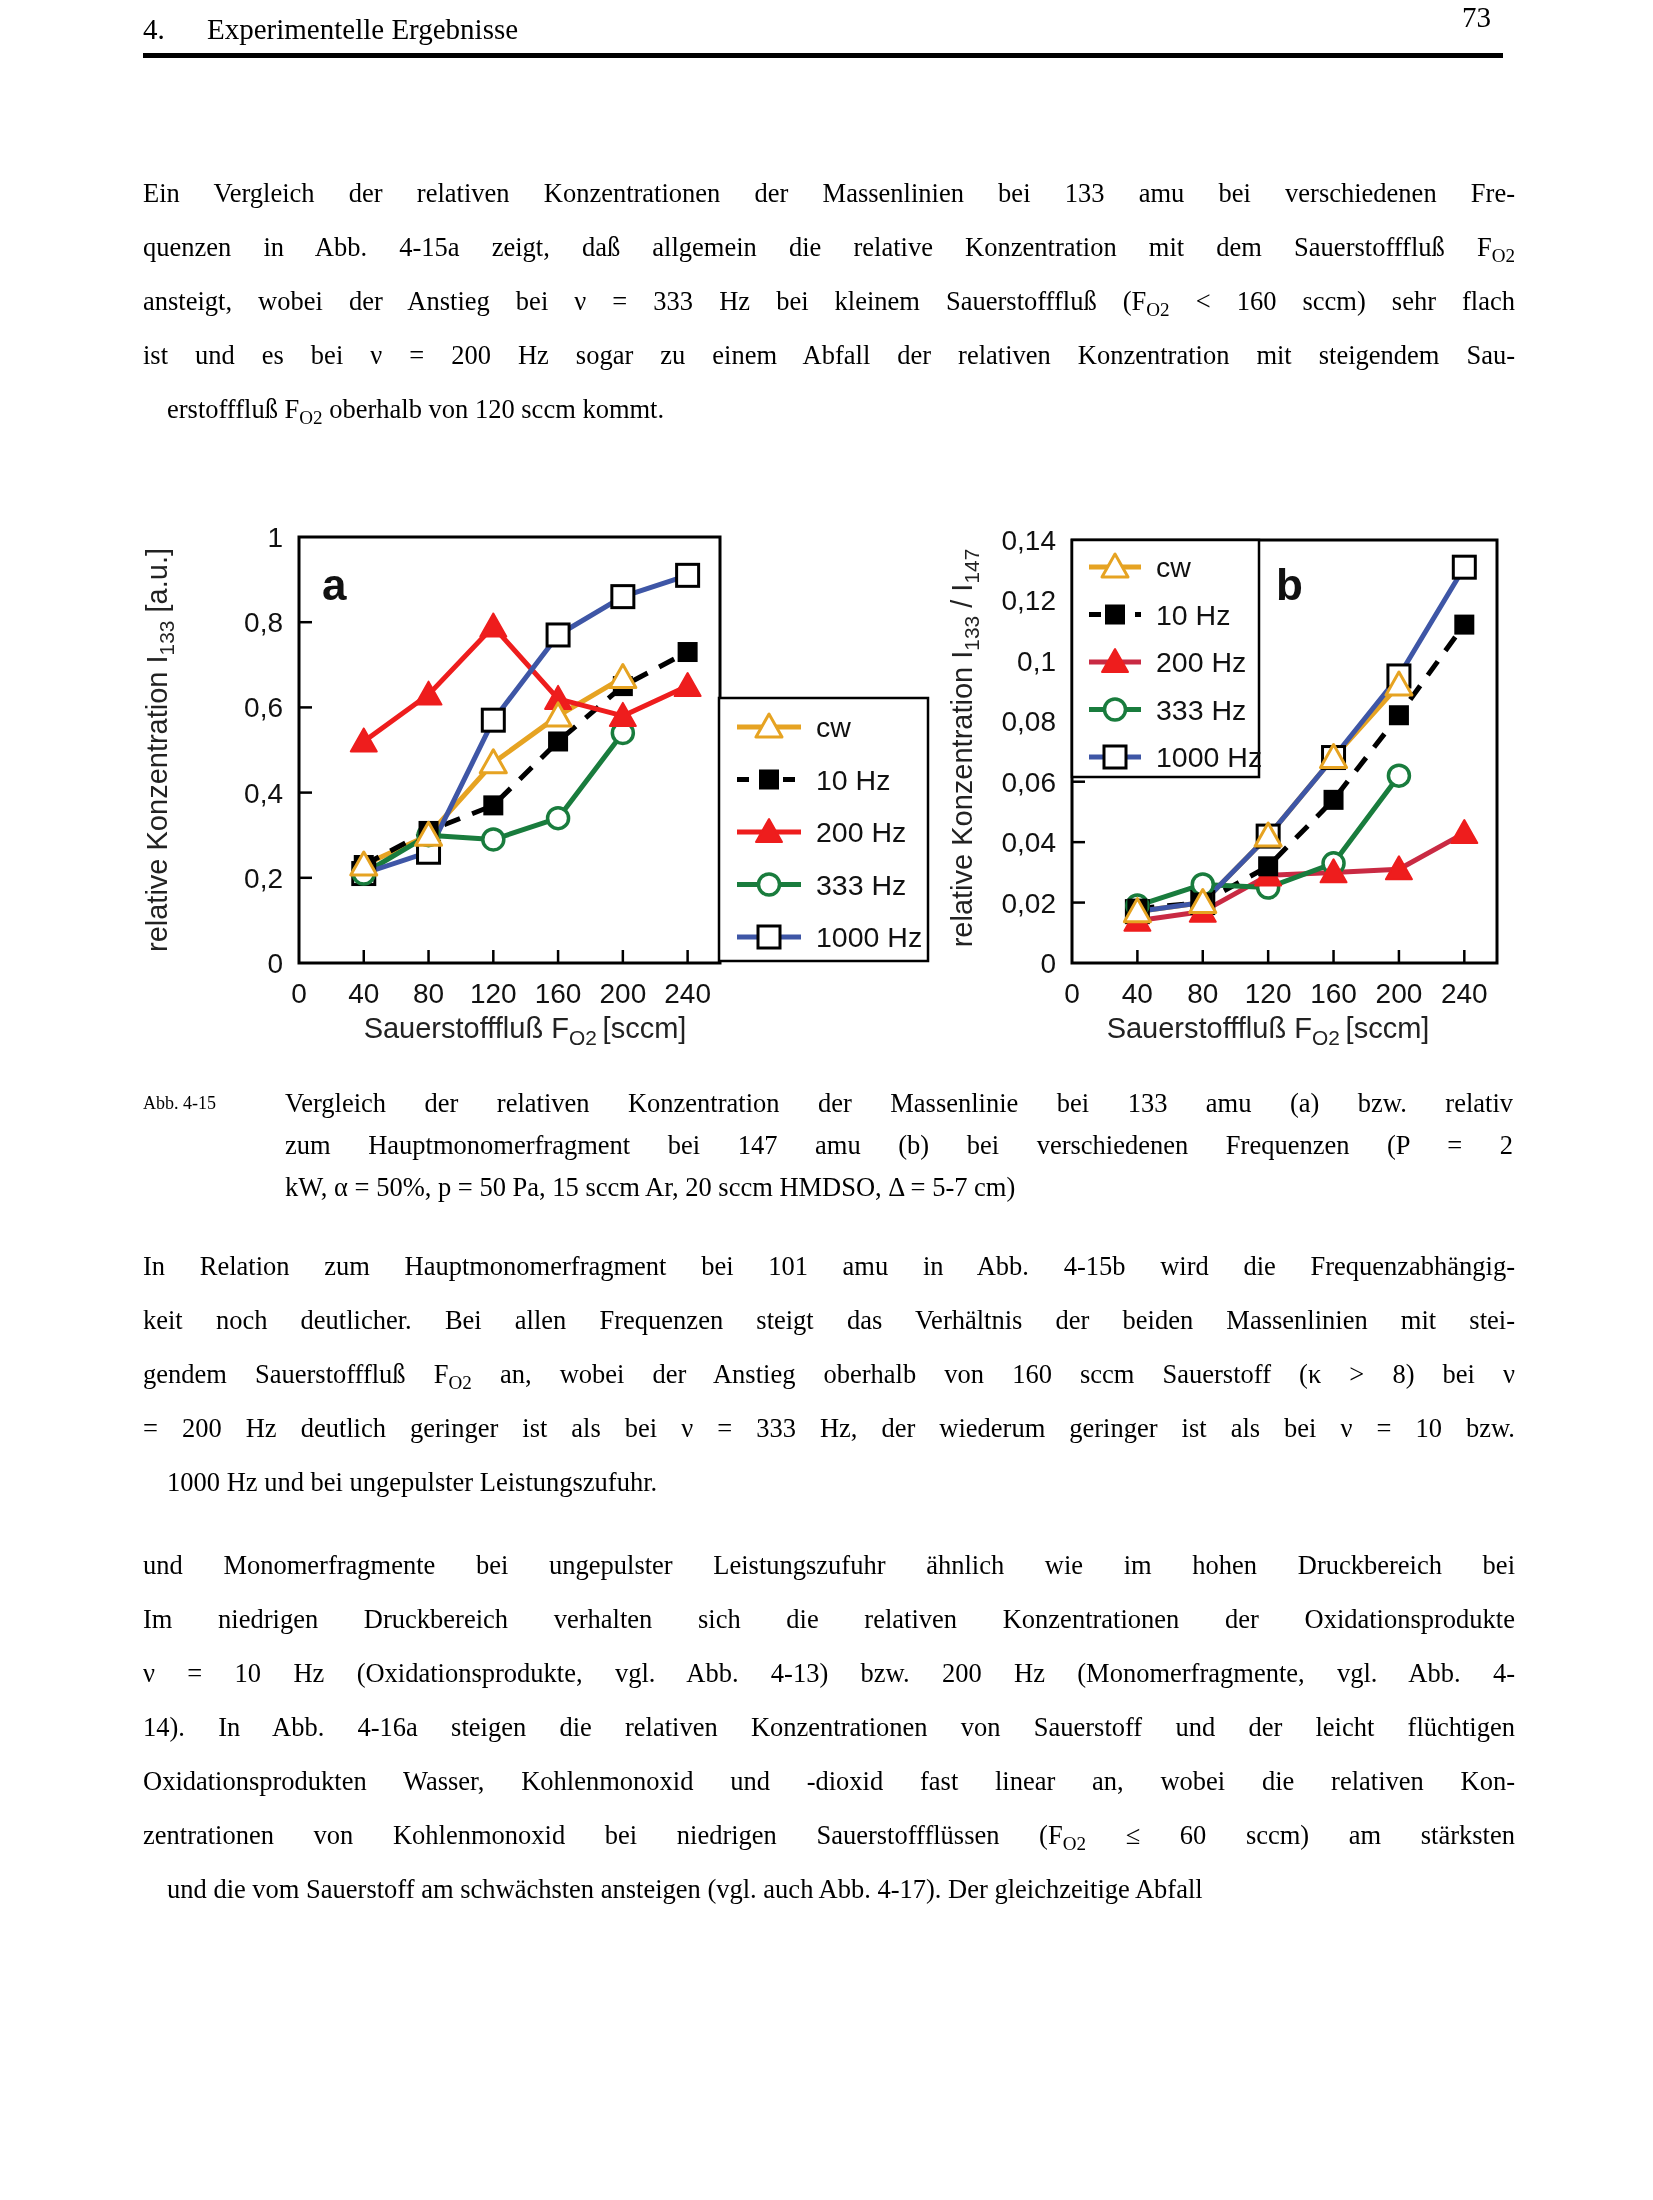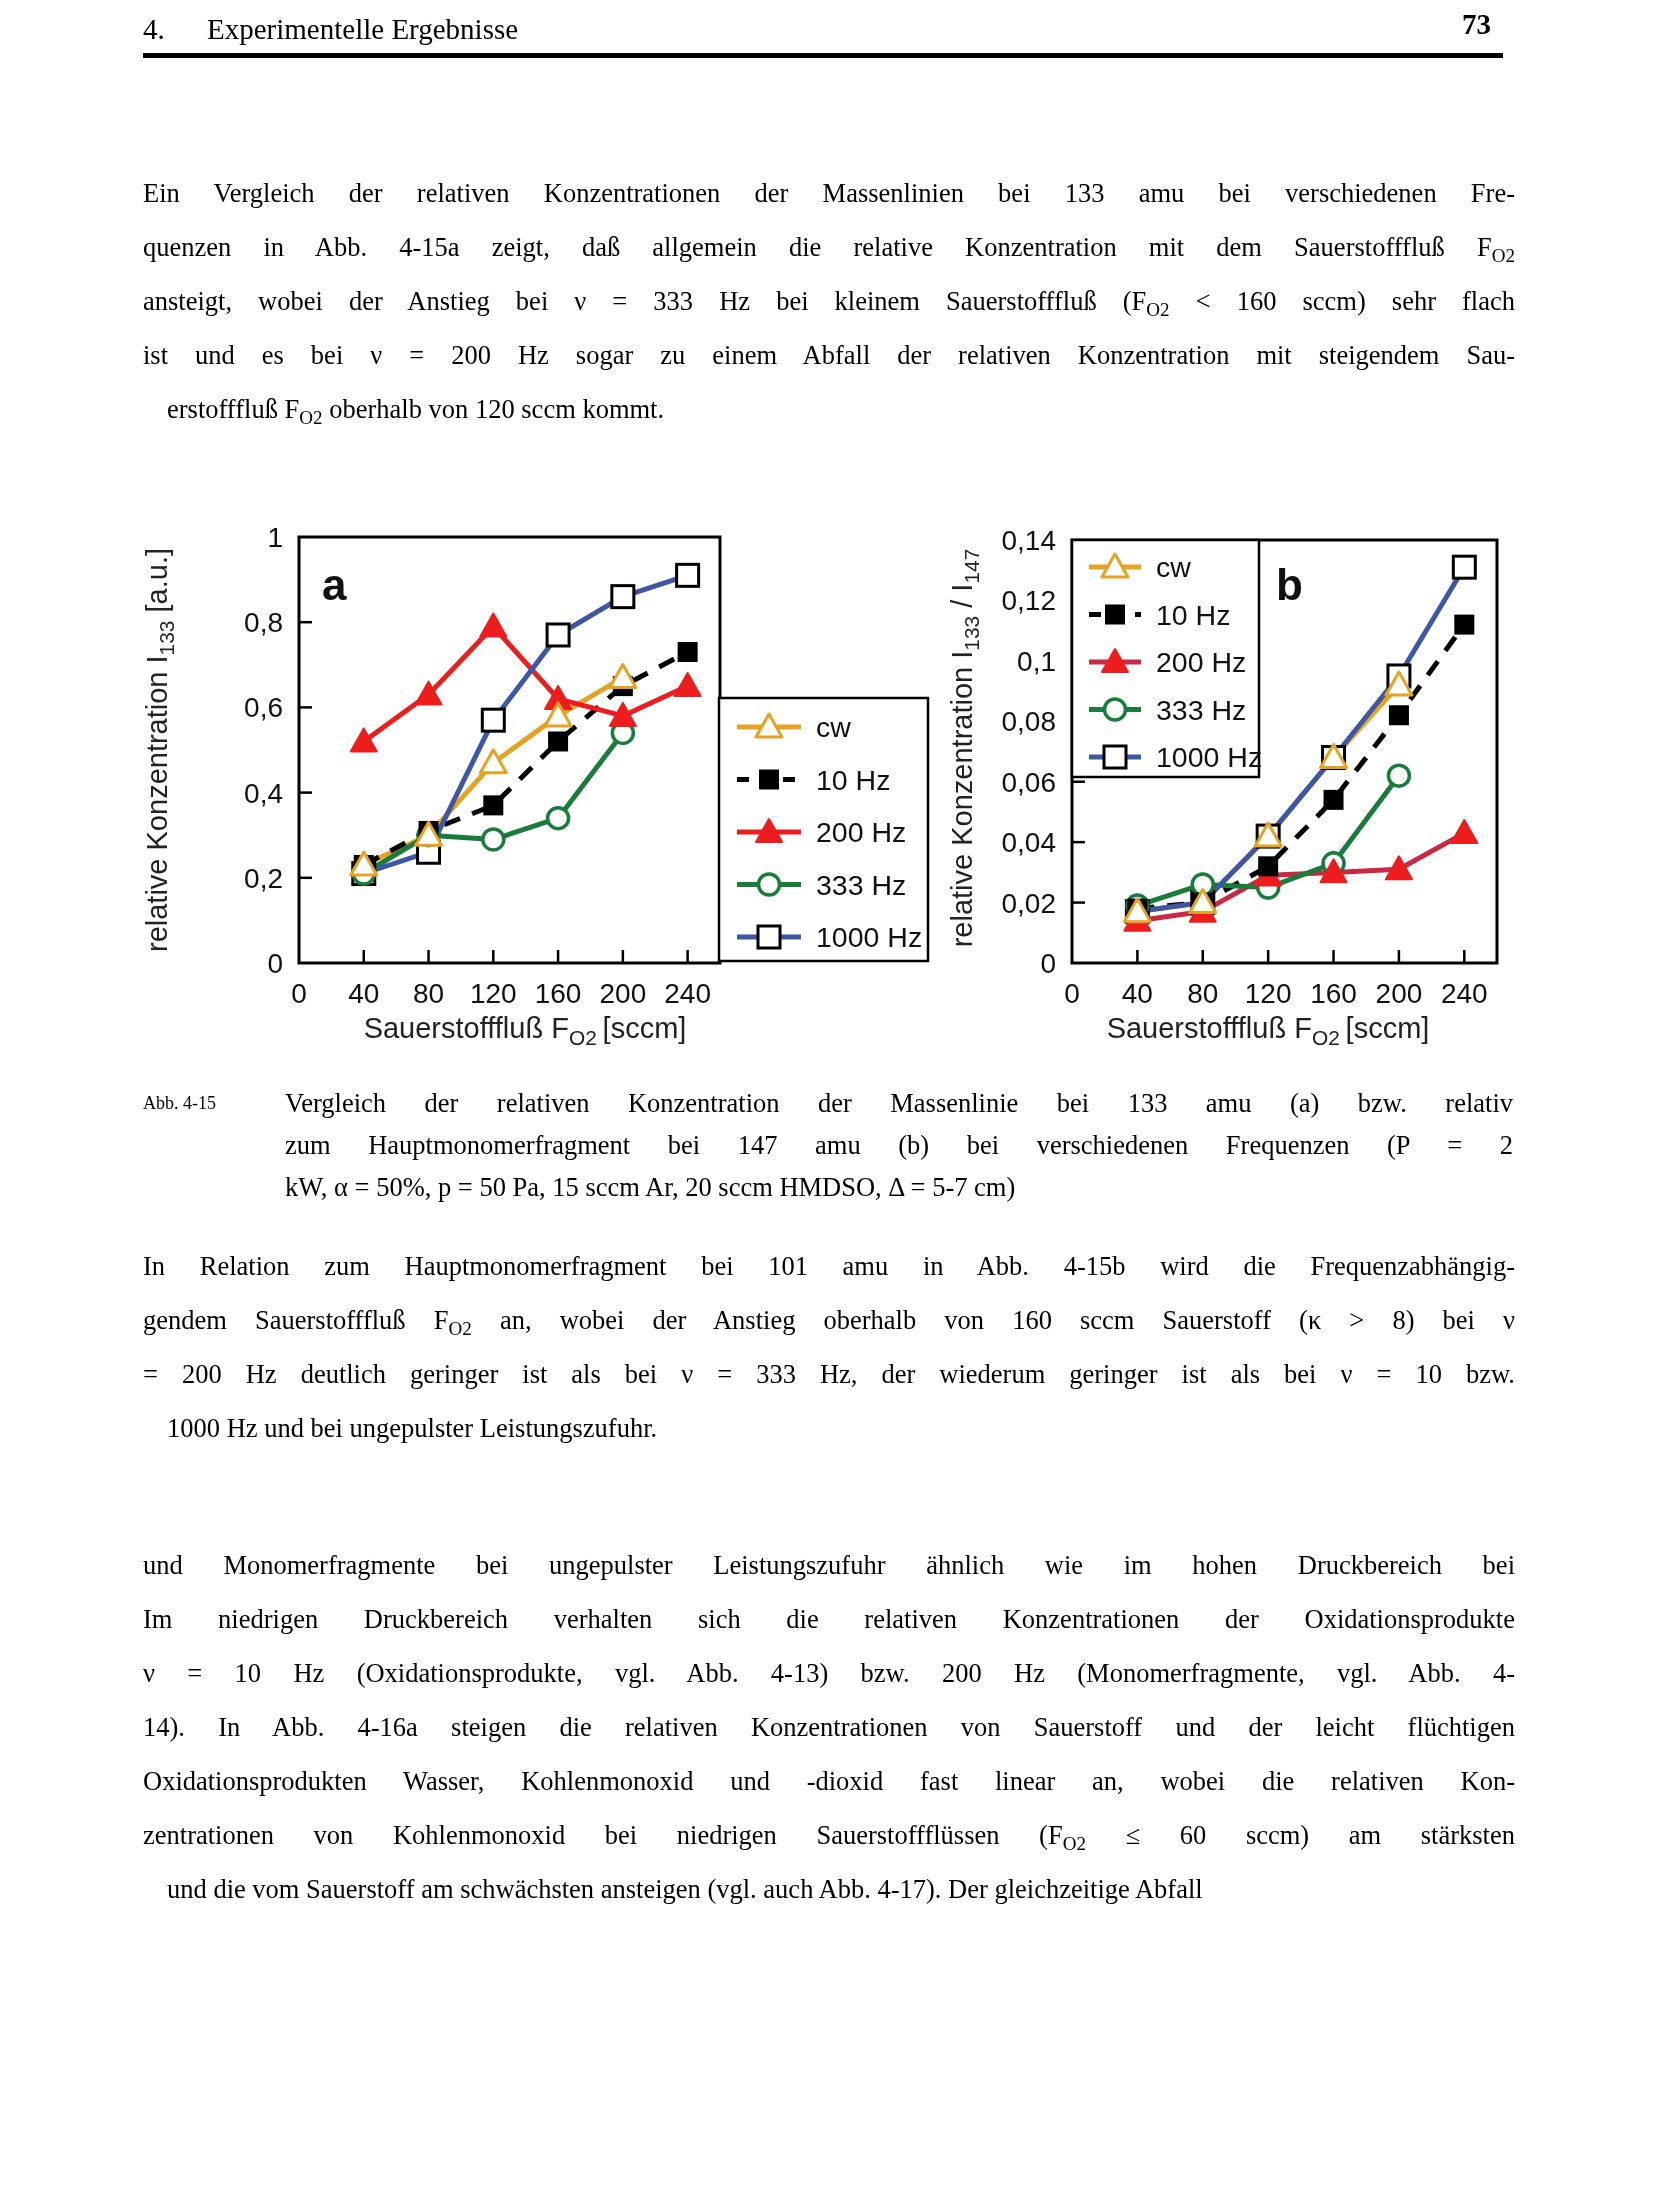--- a/index.html
+++ b/index.html
@@ -1,20 +1,20 @@
 <!DOCTYPE html>
 <html><head>
 <meta charset="utf-8">
 <style>
   html,body{margin:0;padding:0;background:#ffffff;}
   .page{position:relative;width:1653px;height:2200px;background:#fff;
         font-family:"Liberation Serif",serif;color:#000;overflow:hidden;}
   .hdr-sec{position:absolute;left:143px;top:13px;font-size:29px;}
   .hdr-title{position:absolute;left:207px;top:13px;font-size:29px;}
-  .hdr-page{position:absolute;left:1462px;top:8px;font-size:29px;font-weight:bold;}
+  .hdr-page{position:absolute;left:1462px;top:1px;font-size:29px;}
   .hdr-rule{position:absolute;left:143px;top:53px;width:1360px;height:5px;background:#000;}
   .para{position:absolute;left:143px;width:1372px;font-size:26.5px;line-height:54px;}
   .para .ln{text-align:justify;text-align-last:justify;}
   .para .ln.last{text-align-last:left;margin-left:24px;}
   #p1{top:166px;} #p2{top:1239px;} #p3{top:1538px;}
   .cap-label{position:absolute;left:143px;top:1082px;font-size:18px;line-height:42px;}
   .cap-lines{position:absolute;left:285px;top:1082px;width:1228px;font-size:26.5px;line-height:42px;}
   .cap-lines .ln{text-align:justify;text-align-last:justify;}
   .cap-lines .ln.last{text-align-last:left;}
   sub{font-size:0.72em;line-height:0;}
@@ -226,20 +226,21 @@
 
   <span class="cap-label">Abb. 4-15</span>
   <div class="cap-lines">
       <div class="ln">Vergleich der relativen Konzentration der Massenlinie bei 133 amu (a) bzw. relativ</div>
       <div class="ln">zum Hauptmonomerfragment bei 147 amu (b) bei verschiedenen Frequenzen (P = 2</div>
       <div class="ln last">kW, α = 50%, p = 50 Pa, 15 sccm Ar, 20 sccm HMDSO, Δ = 5-7 cm)</div>
     </div>
 
   <div class="para" id="p2">
       <div class="ln">In Relation zum Hauptmonomerfragment bei 101 amu in Abb. 4-15b wird die Frequenzabhängig-</div>
+      <div class="ln">keit noch deutlicher. Bei allen Frequenzen steigt das Verhältnis der beiden Massenlinien mit stei-</div>
       <div class="ln">gendem Sauerstofffluß F<sub>O2</sub> an, wobei der Anstieg oberhalb von 160 sccm Sauerstoff (κ &gt; 8) bei ν</div>
       <div class="ln">= 200 Hz deutlich geringer ist als bei ν = 333 Hz, der wiederum geringer ist als bei ν = 10 bzw.</div>
       <div class="ln last">1000 Hz und bei ungepulster Leistungszufuhr.</div>
     </div>
   <div class="para" id="p3">
       <div class="ln">und Monomerfragmente bei ungepulster Leistungszufuhr ähnlich wie im hohen Druckbereich bei</div>
       <div class="ln">Im niedrigen Druckbereich verhalten sich die relativen Konzentrationen der Oxidationsprodukte</div>
       <div class="ln">ν = 10 Hz (Oxidationsprodukte, vgl. Abb. 4-13) bzw. 200 Hz (Monomerfragmente, vgl. Abb. 4-</div>
       <div class="ln">14). In Abb. 4-16a steigen die relativen Konzentrationen von Sauerstoff und der leicht flüchtigen</div>
       <div class="ln">Oxidationsprodukten Wasser, Kohlenmonoxid und -dioxid fast linear an, wobei die relativen Kon-</div>

